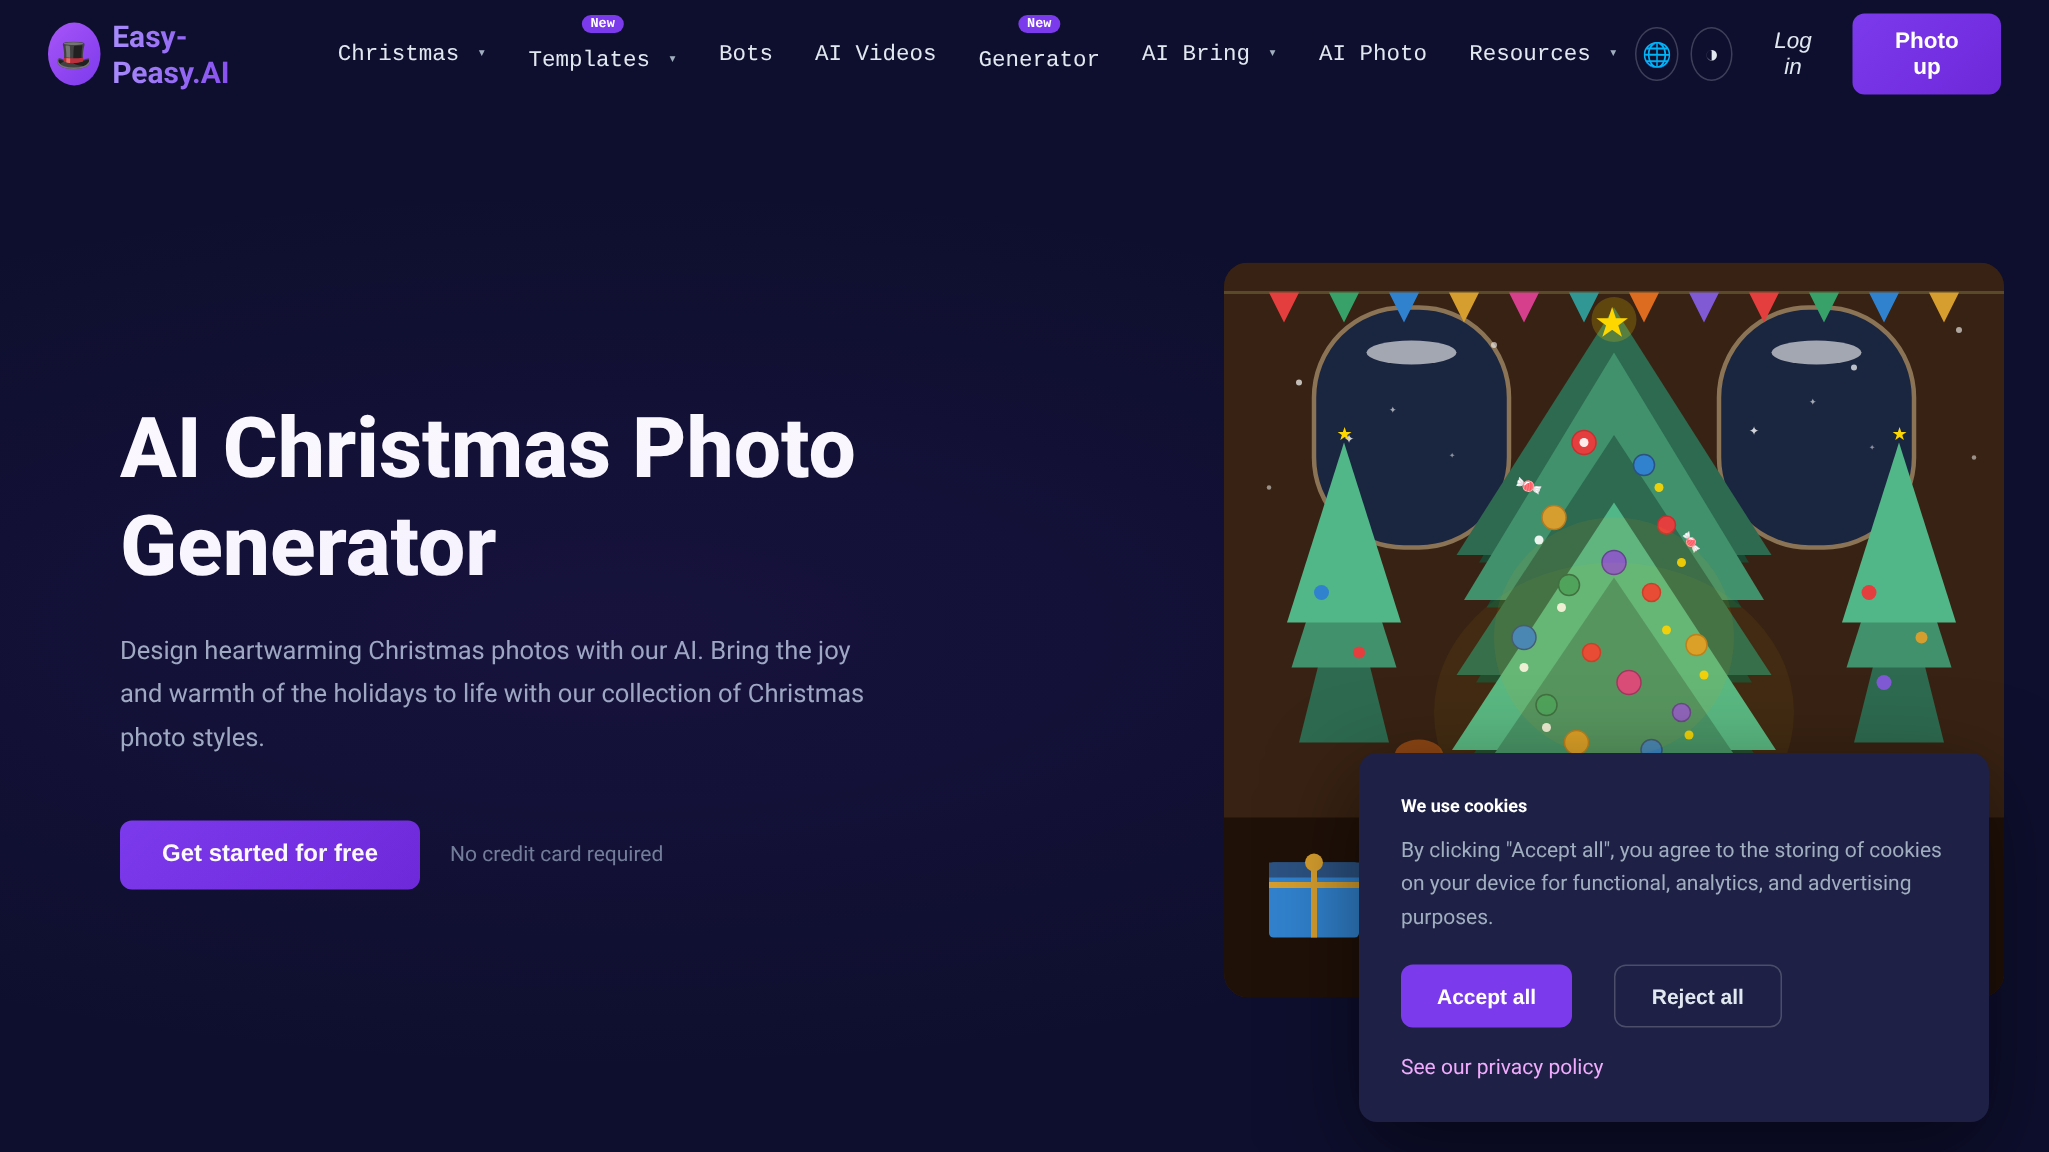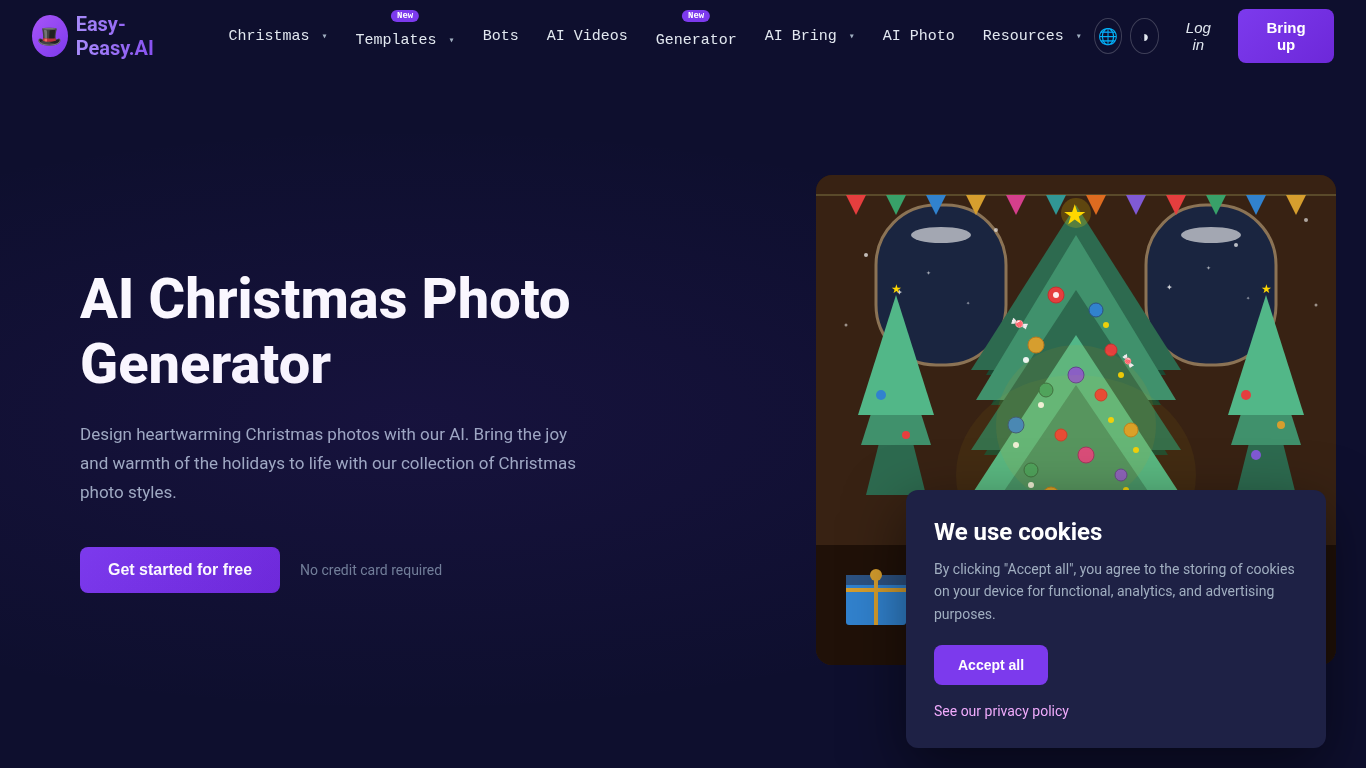--- a/index.html
+++ b/index.html
@@ -199,21 +199,21 @@
       bottom: 20px;
       right: 40px;
       width: 420px;
       background: #1e2145;
       border-radius: 12px;
       padding: 28px;
       box-shadow: 0 20px 60px rgba(0,0,0,0.5);
       z-index: 100;
     }
     .cookie-title {
-      font-size: 24px;
+      font-size: 12px;
       font-weight: 700;
       color: #ffffff;
       margin-bottom: 12px;
     }
     .cookie-text {
       font-size: 14px;
       color: #a0aec0;
       line-height: 1.6;
       margin-bottom: 20px;
     }
@@ -296,21 +296,21 @@
     <div class="nav-item">
       <span>Resources</span>
       <span class="chevron">▾</span>
     </div>
   </div>
 
   <div class="nav-right">
     <div class="globe-btn">🌐</div>
     <div class="theme-btn">◑</div>
     <button class="login-btn">Log in</button>
-    <button class="signup-btn">Bring up</button>
+    <button class="signup-btn">Photo up</button>
   </div>
 </nav>
 
 <div class="hero">
   <div class="bg-gradient"></div>
 
   <div class="hero-content">
     <h1 class="hero-title">AI Christmas Photo Generator</h1>
     <p class="hero-subtitle">Design heartwarming Christmas photos with our AI. Bring the joy and warmth of the holidays to life with our collection of Christmas photo styles.</p>
     <div class="hero-cta">
@@ -533,15 +533,16 @@
       </svg>
     </div>
   </div>
 </div>
 
 <div class="cookie-banner">
   <div class="cookie-title">We use cookies</div>
   <p class="cookie-text">By clicking "Accept all", you agree to the storing of cookies on your device for functional, analytics, and advertising purposes.</p>
   <div class="cookie-buttons">
     <button class="accept-btn">Accept all</button>
+    <button class="reject-btn">Reject all</button>
   </div>
   <a class="privacy-link">See our privacy policy</a>
 </div>
 
 </body></html>

